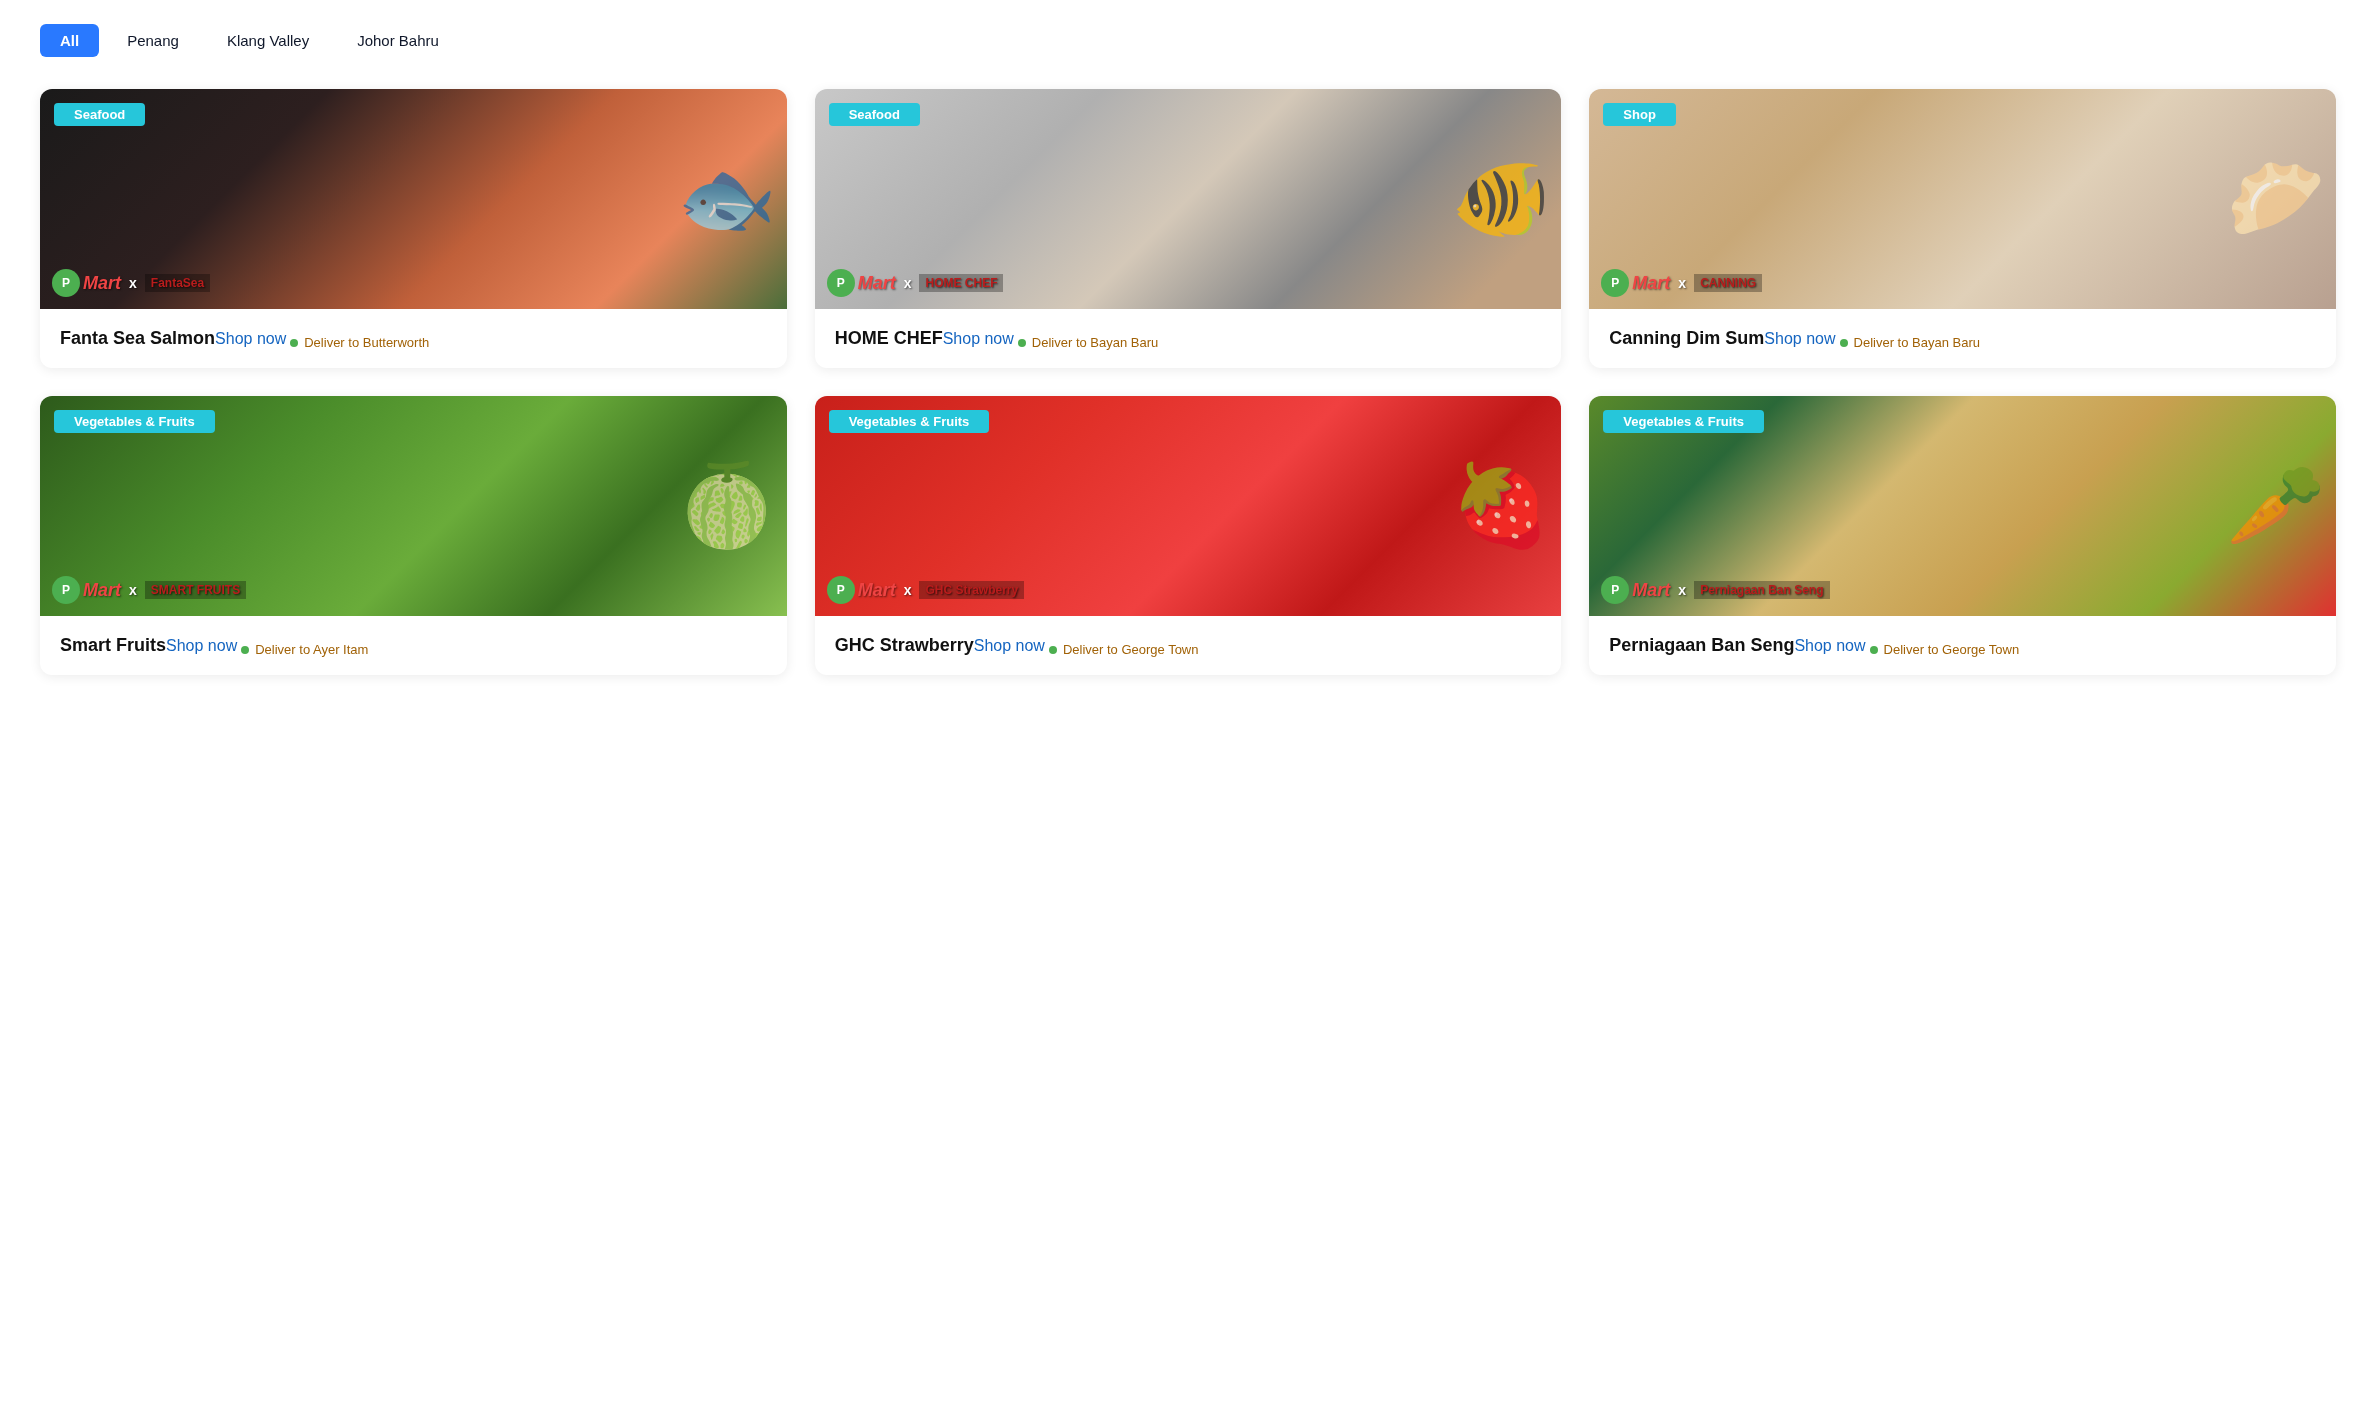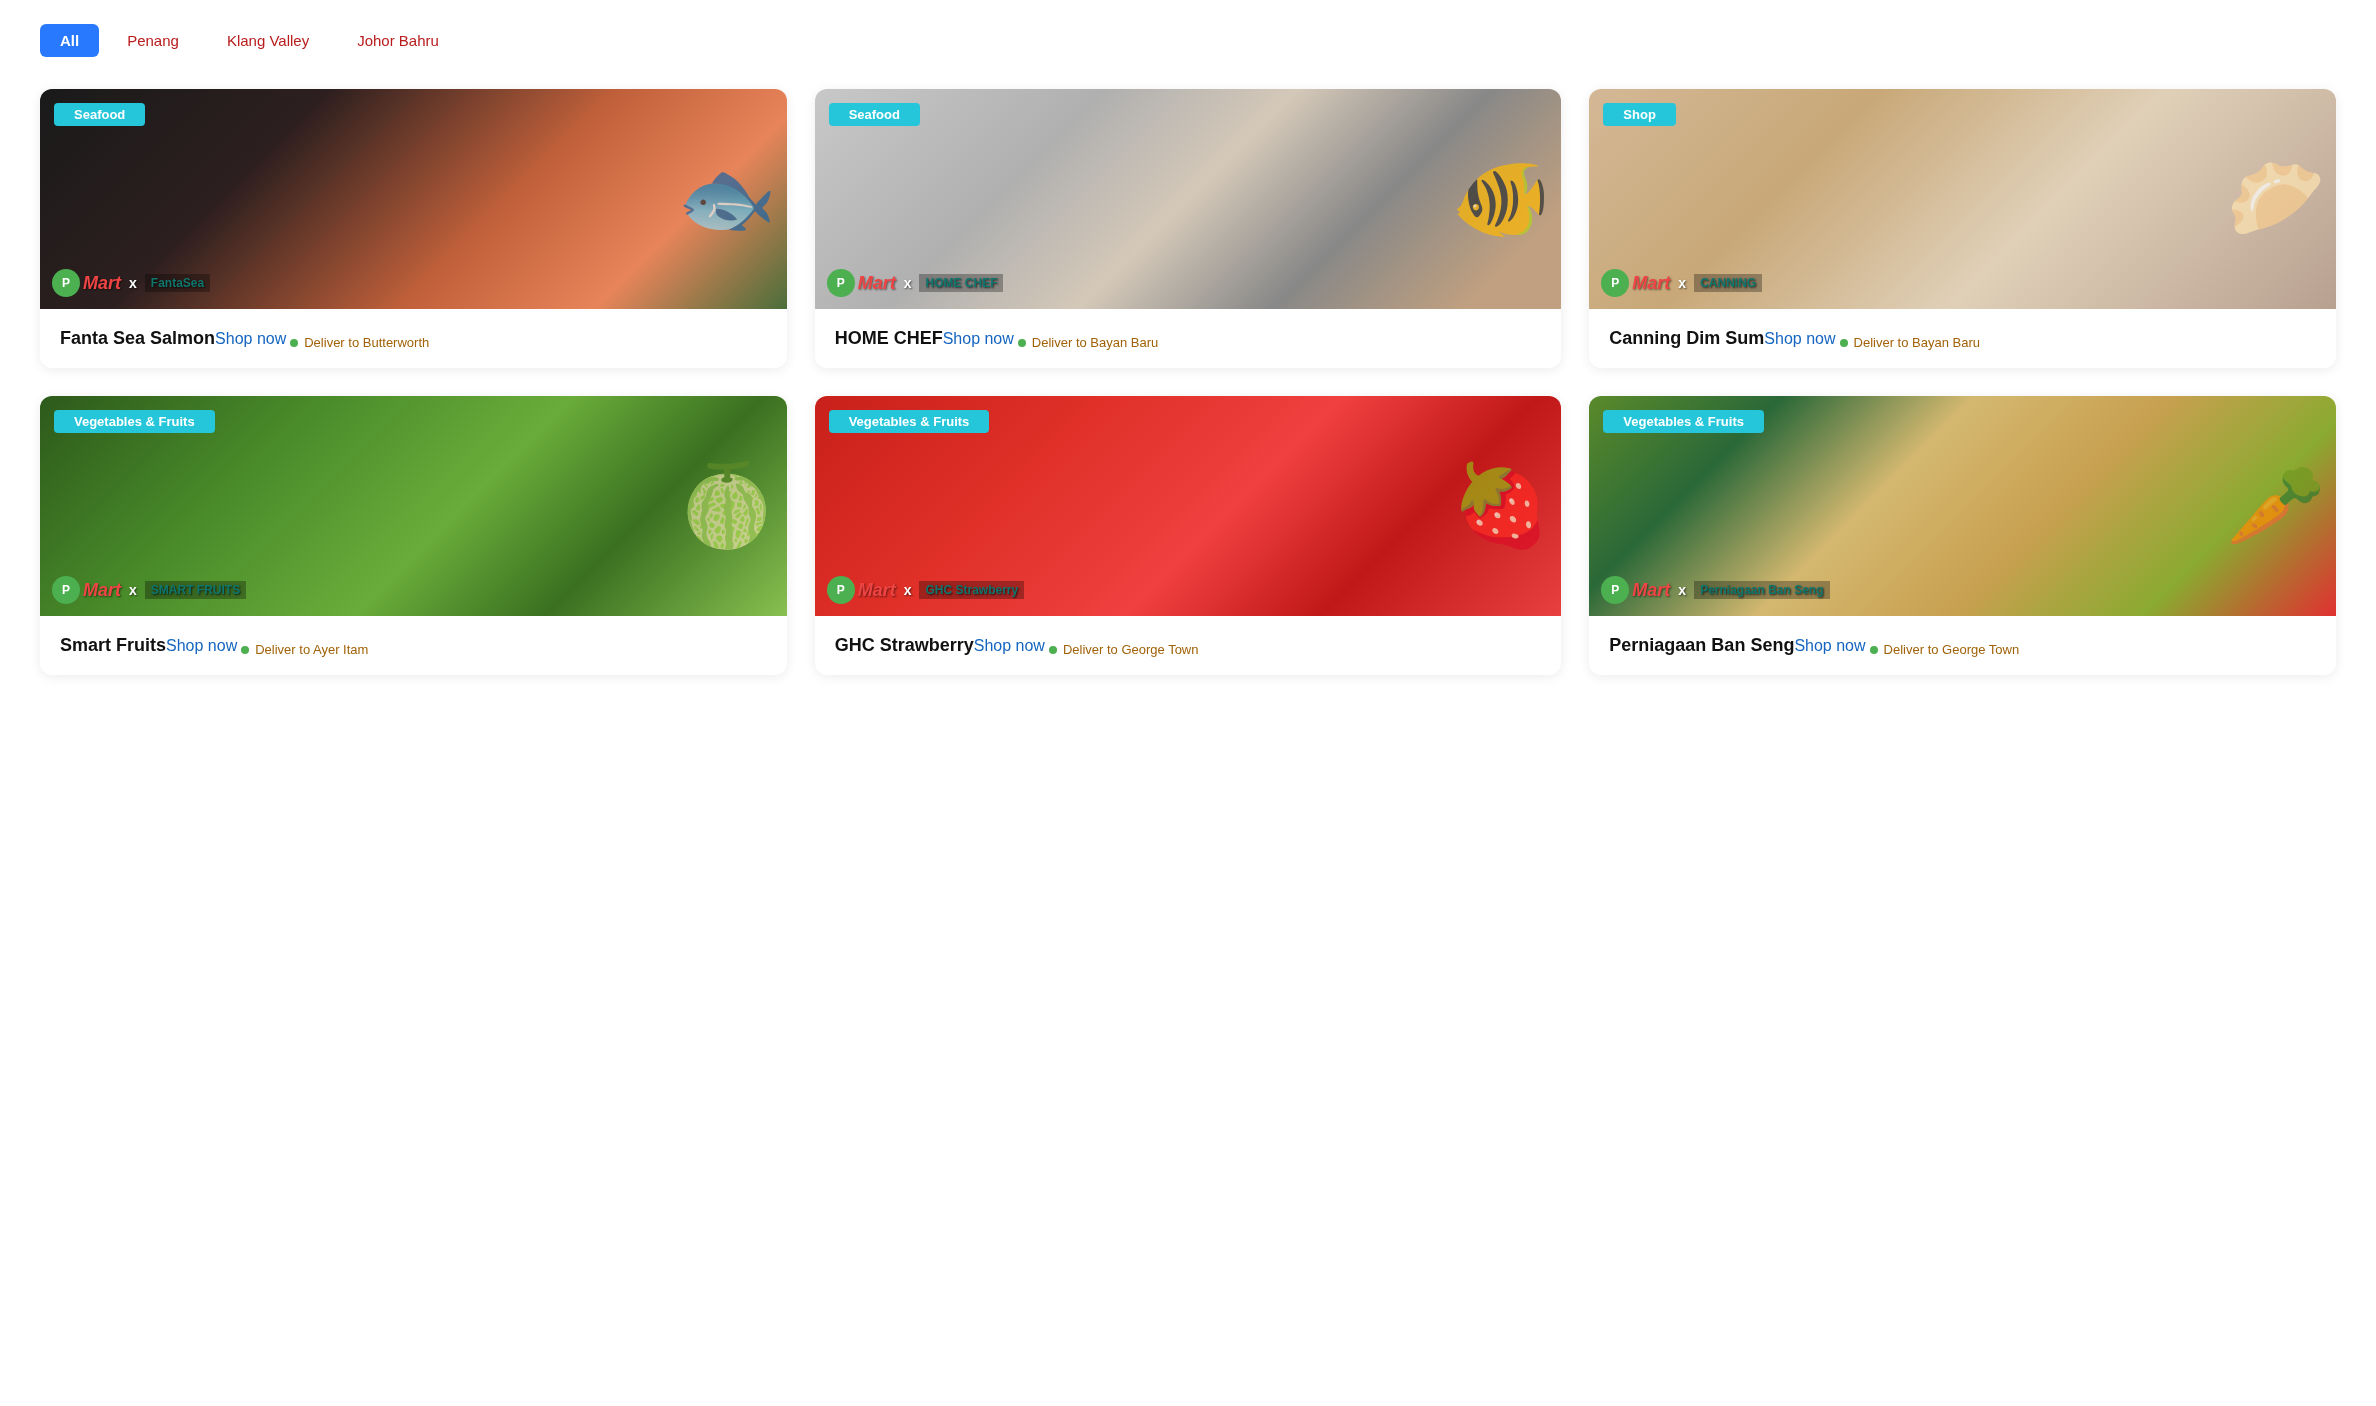--- a/index.html
+++ b/index.html
@@ -20,21 +20,21 @@
       gap: 8px;
       margin-bottom: 32px;
     }
     .filter-btn {
       padding: 8px 20px;
       border-radius: 6px;
       border: none;
       font-size: 15px;
       cursor: pointer;
       background: transparent;
-      color: #b91c1c;
+      color: #0f172a;
       font-weight: 400;
     }
     .filter-btn.active {
       background: #2979ff;
       color: #ffffff;
       font-weight: 600;
     }
     
     .shop-grid {
       display: grid;
@@ -166,21 +166,21 @@
       font-weight: bold;
     }
     .pgeon-text {
       color: #ef4444;
       font-weight: 900;
       font-size: 18px;
       font-style: italic;
       text-shadow: 1px 1px 2px rgba(0,0,0,0.5);
     }
     .partner-name {
-      color: #0f766e;
+      color: #b91c1c;
       font-size: 12px;
       font-weight: 600;
       text-shadow: 1px 1px 2px rgba(0,0,0,0.7);
       background: rgba(0,0,0,0.3);
       padding: 2px 6px;
       border-radius: 0;
     }
     .x-label {
       color: #fff;
       font-weight: 700;

